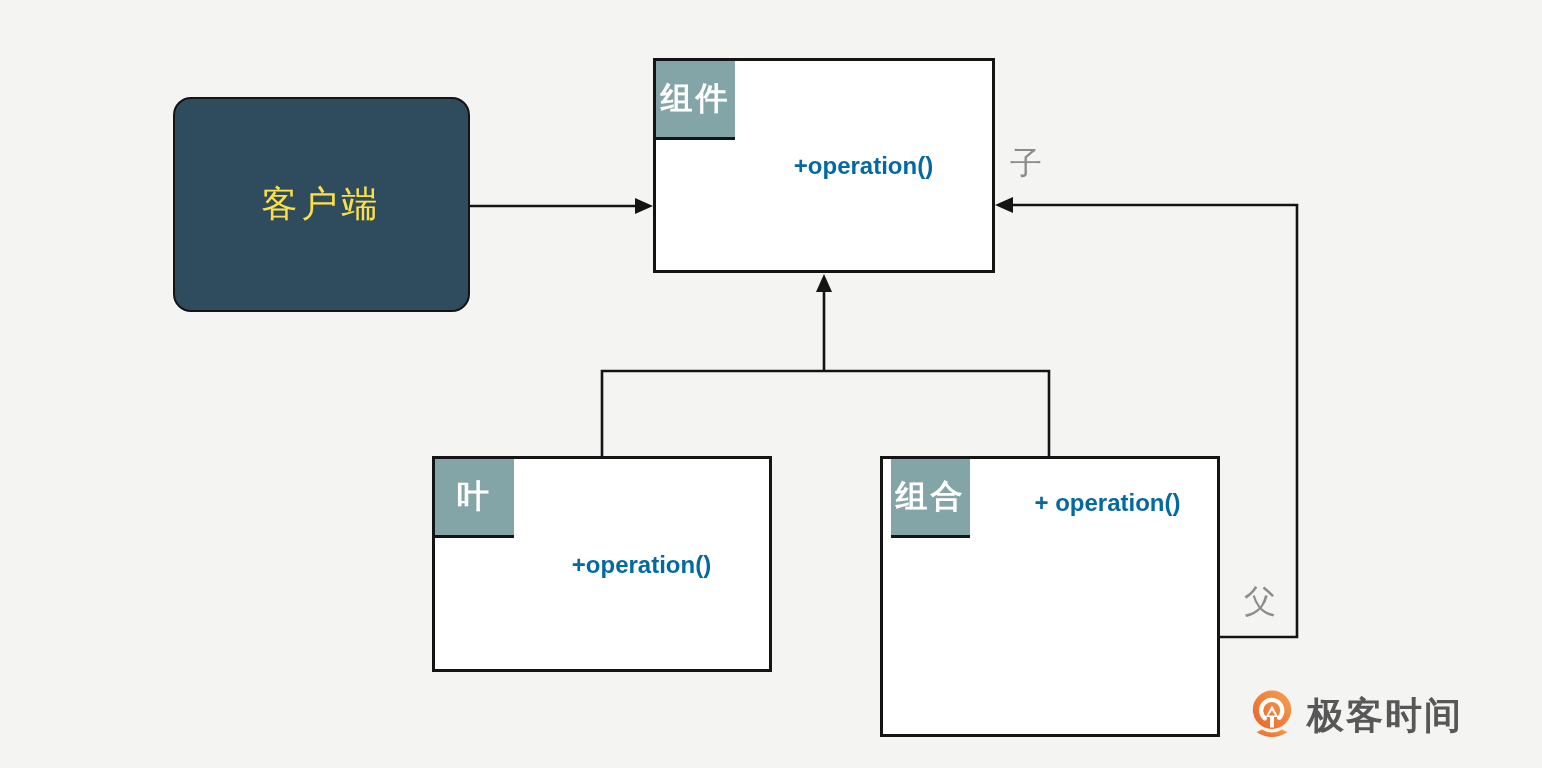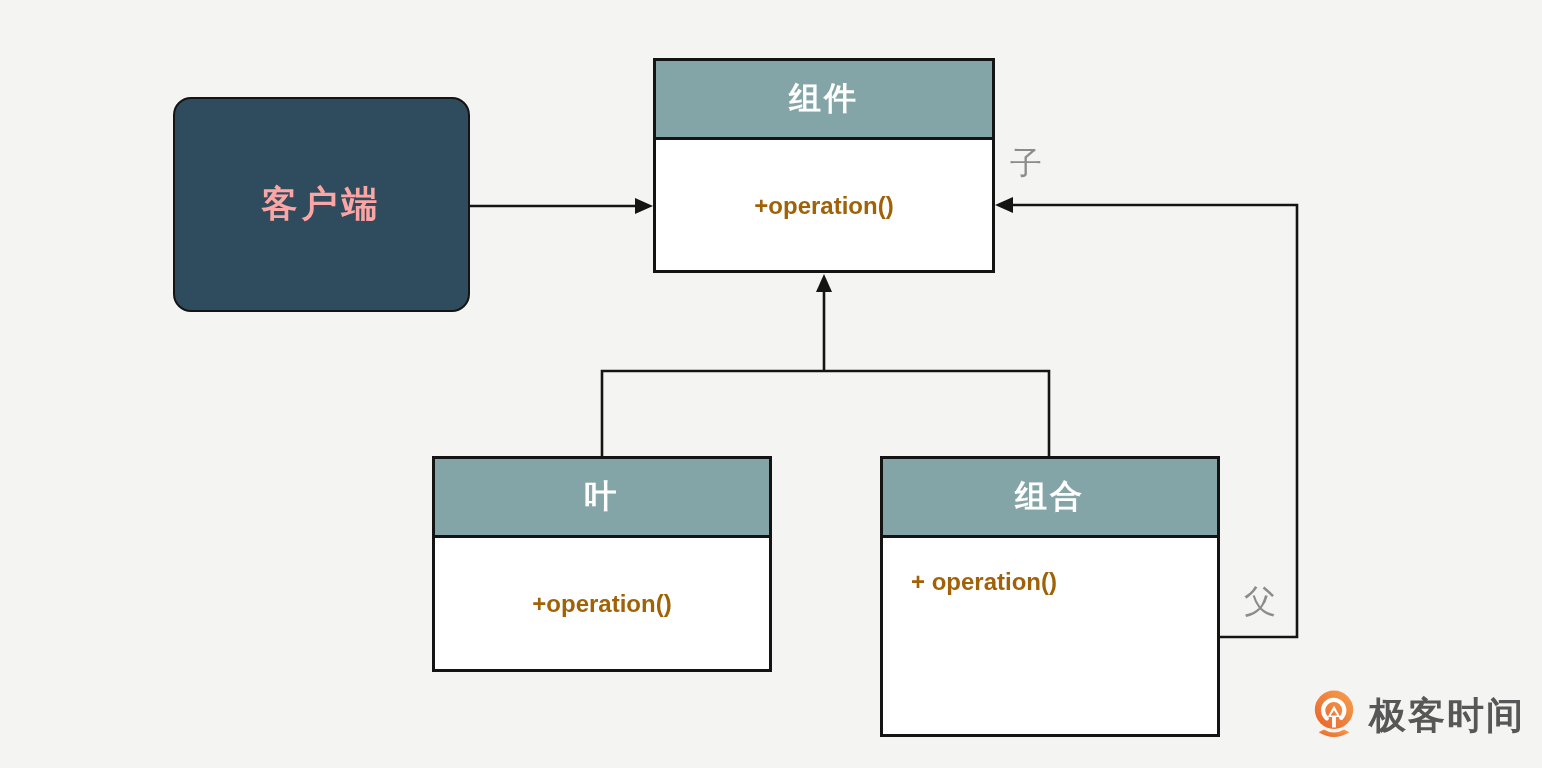--- a/index.html
+++ b/index.html
@@ -31,83 +31,84 @@
     width: 297px; height: 215px;
     box-sizing: border-box;
     background: var(--client_fill, #2e4c5e);
     border: 2.5px solid var(--line, #141414);
     border-radius: 18px;
     display: flex;
     align-items: center;
     justify-content: center;
   }
   .client-node .client-label {
-    color: #fca5a5;
+    color: #fde047;
     font-size: 36px;
-    font-weight: 700;
+    font-weight: 400;
     letter-spacing: 4px;
   }
 
   
   .uml-node {
     position: absolute;
     box-sizing: border-box;
     background: #ffffff;
     border: 3px solid var(--line, #141414);
     display: flex;
-    flex-direction: column;
+    flex-direction: row;
+    text-align: center;
   }
   .uml-node .uml-header {
     box-sizing: border-box;
     height: 79px;
     flex: 0 0 79px;
     background: var(--node_header, #84a5a7);
     border-bottom: 3px solid var(--line, #141414);
     color: #ffffff;
     font-size: 32px;
     font-weight: 700;
     letter-spacing: 3px;
     display: flex;
     align-items: center;
     justify-content: center;
   }
   .uml-node .uml-body {
     flex: 1;
-    color: #a16207;
+    color: #0369a1;
     font-size: 24px;
     font-weight: 700;
   }
   .uml-body.centered {
     display: flex;
     align-items: center;
     justify-content: center;
   }
   .uml-body.listed {
     padding: 26px 0 0 28px;
     border-radius: 28px;
   }
   .uml-body .method { line-height: 35px; white-space: pre; }
 
   #node-component { left: 653px; top: 58px;  width: 342px; height: 215px; }
   #node-leaf      { left: 432px; top: 456px; width: 340px; height: 216px; }
-  #node-composite { left: 880px; top: 456px; width: 340px; height: 281px; }
+  #node-composite { left: 880px; top: 456px; width: 340px; height: 281px; padding-left: 8px; }
 
   .edge-label {
     position: absolute;
     color: var(--edge_label, #8c8c8c);
     font-size: 32px;
     font-weight: 400;
   }
   #edge-label-child  { left: 1010px; top: 142px; }
   #edge-label-parent { left: 1244px; top: 580px; }
 
   
   .logo {
     position: absolute;
-    left: 1310px; top: 688px;
+    left: 1248px; top: 688px;
     display: flex;
     align-items: center;
   }
   .logo .logo-icon { width: 48px; height: 54px; }
   .logo .logo-text {
     margin-left: 11px;
     color: var(--logo_text, #575757);
     font-size: 37px;
     font-weight: 600;
     letter-spacing: 2px;

